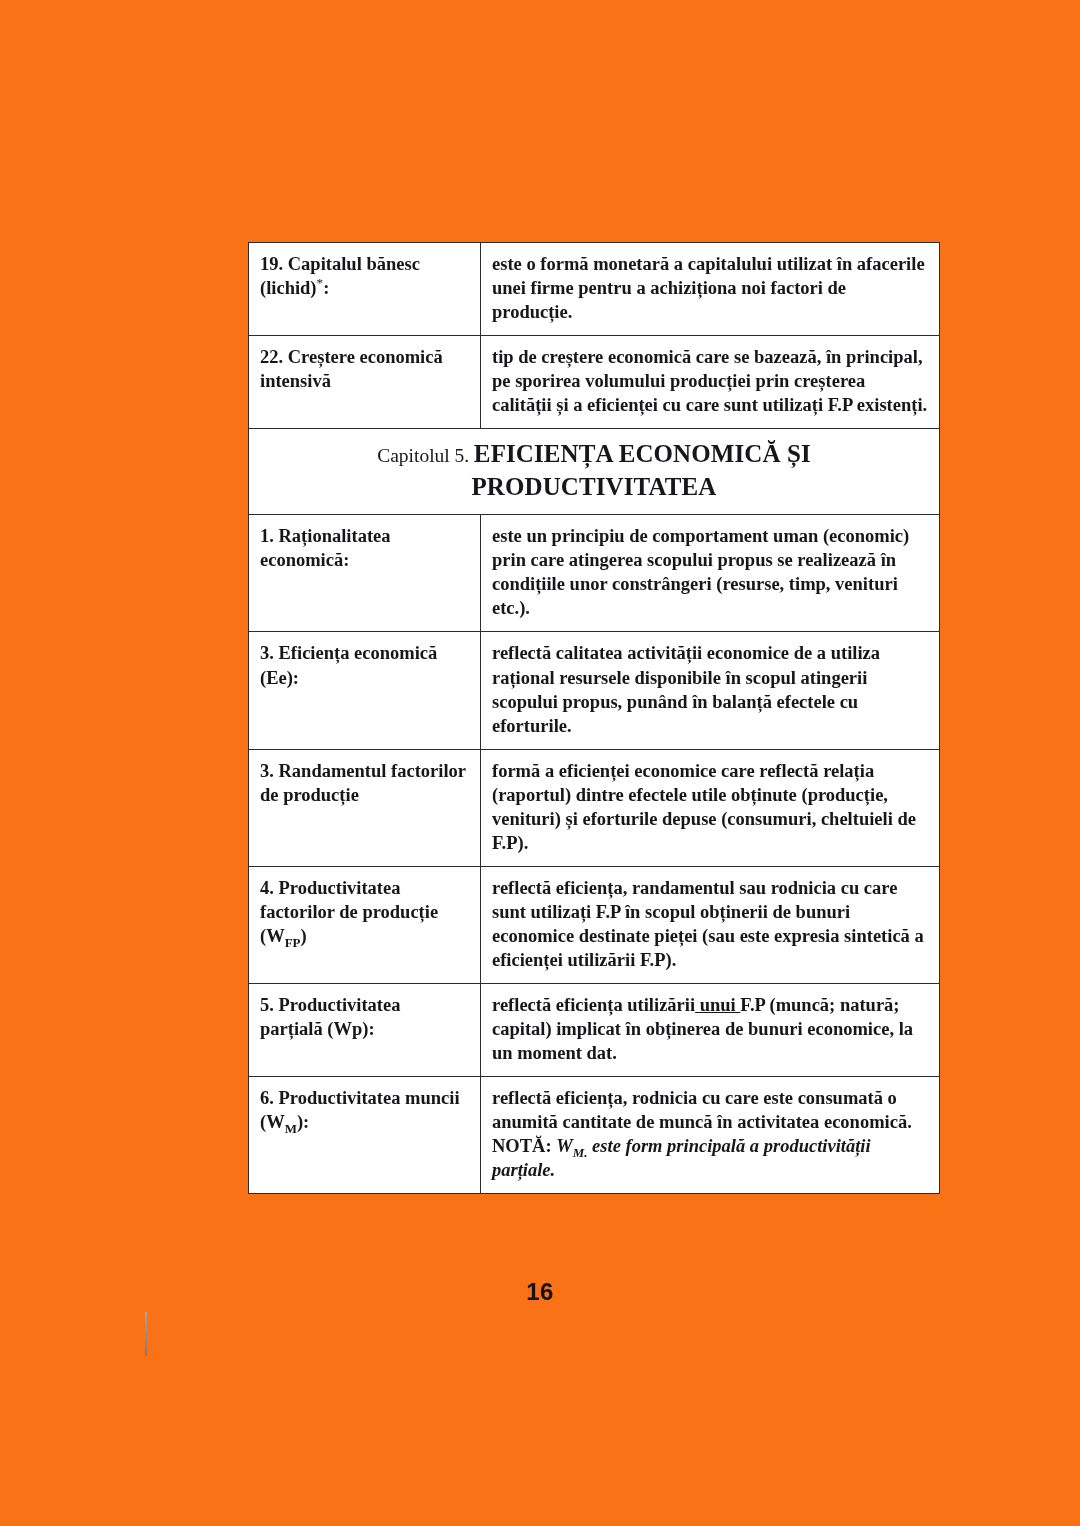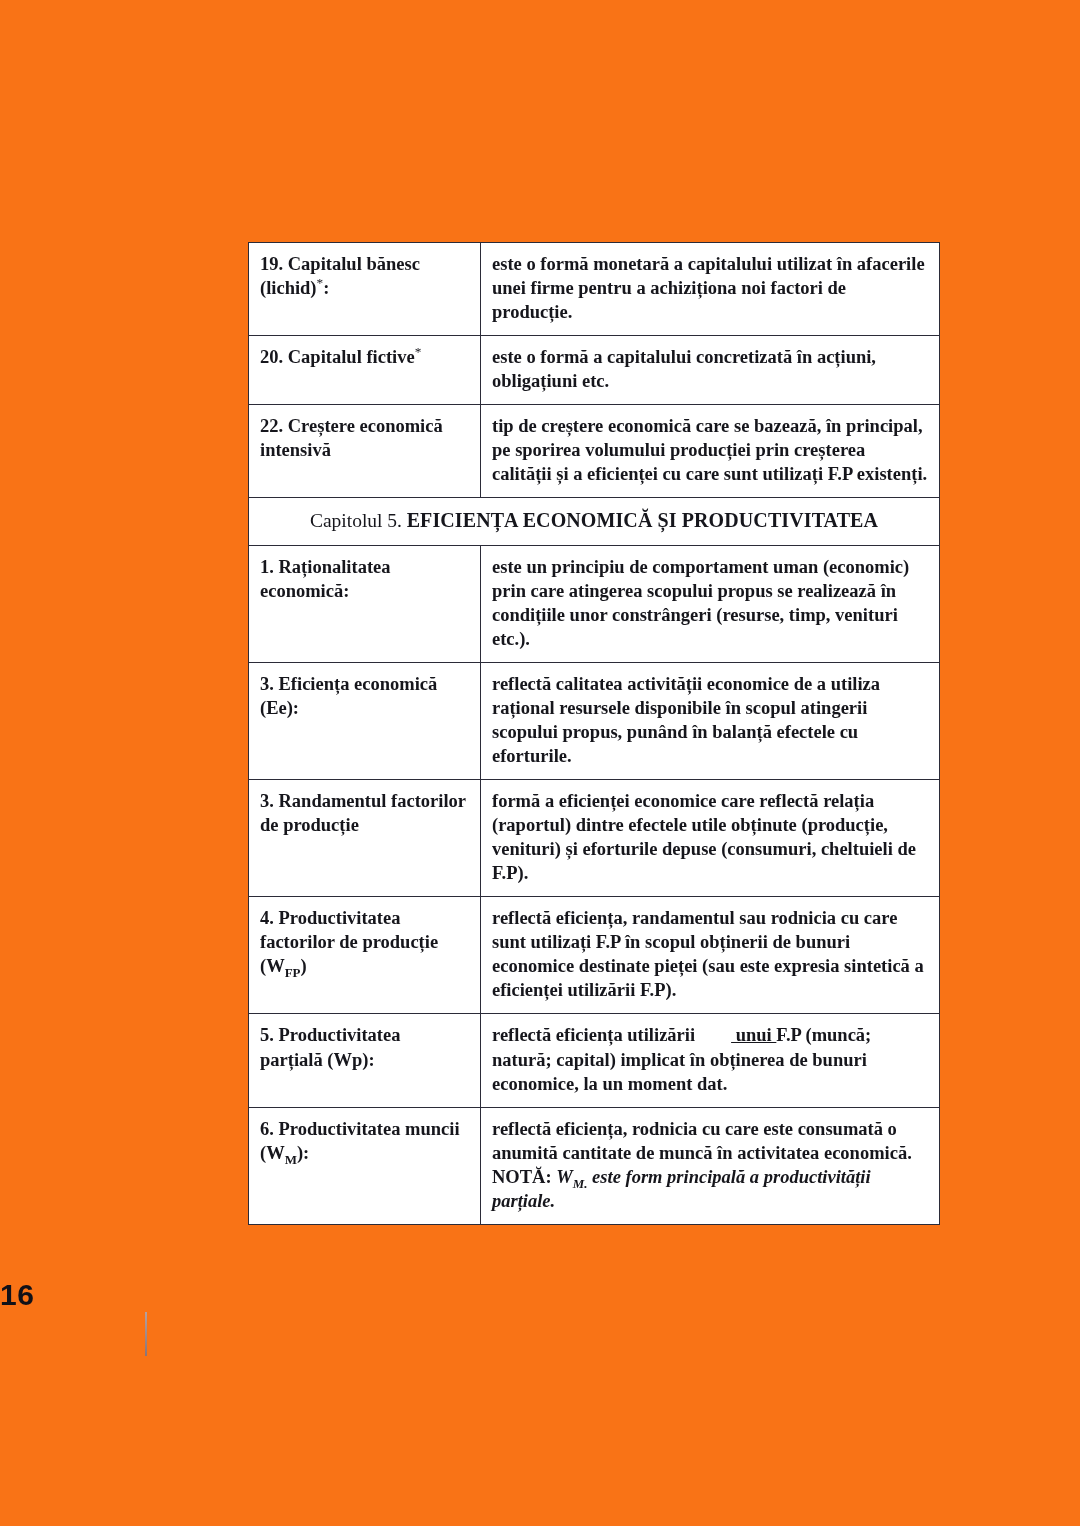--- a/index.html
+++ b/index.html
@@ -49,21 +49,21 @@
     font-weight: bold;
   }
   td.def-cell {
     font-weight: normal;
   }
 
   
   .reg   { font-weight: bold; }
   .bld   { font-weight: bold; }
   .ital  { font-style: italic; font-weight: bold; }
-  .undl  { text-decoration: underline; padding-left: 36px; }
+  .undl  { text-decoration: underline; }
 
   sup.star {
     font-size: 0.72em;
     line-height: 0;
     vertical-align: super;
     font-weight: normal;
   }
   sub.sub {
     font-size: 0.70em;
     line-height: 0;
@@ -77,37 +77,37 @@
     padding: 26px 10px 27px 10px;
     font-size: 20px;
   }
   .chapter-prefix {
     font-weight: normal;
     font-size: 19.5px;
     font-family: Liberation Serif, serif;
   }
   .chapter-title {
     font-weight: bold;
-    font-size: 20px;
+    font-size: 25px;
     letter-spacing: 0.1px;
   }
 
   
   tr.chapter-row td { border-top-width: 2px; }
 
   
   #page-folio {
     position: absolute;
     left: 0;
     right: 0;
     top: 1278px;
-    text-align: left;
+    text-align: center;
     font-family: "Liberation Sans", "DejaVu Sans", sans-serif;
     font-weight: bold;
-    font-size: 30px;
+    font-size: 24px;
     color: #111118;
     letter-spacing: 0.5px;
   }
 
   
   #scan-artifact {
     position: absolute;
     left: 145px;
     top: 1312px;
     width: 2px;
@@ -131,28 +131,20 @@
       <tr>
         <td class="term-cell">
           <span>19. Capitalul bănesc</span><br>
           <span class="reg">(lichid)</span><sup class="star">*</sup><span class="reg">:</span>
         </td>
         <td class="def-cell">
           <span class="reg">este o formă monetară a capitalului utilizat în afacerile unei firme pentru a achiziționa  noi factori de producție.</span>
         </td>
       </tr>
 
-      <tr>
-        <td class="term-cell">
-          <span>20. Capitalul fictive</span><sup class="star">*</sup>
-        </td>
-        <td class="def-cell">
-          <span class="reg">este o formă a capitalului concretizată în </span><span class="bld">acțiuni, obligațiuni</span><span class="reg"> etc.</span>
-        </td>
-      </tr>
 
 
       <tr>
         <td class="term-cell">
           <span>22. Creștere economică intensivă</span>
         </td>
         <td class="def-cell">
           <span class="reg">tip de creștere economică care se bazează, în principal, pe sporirea volumului producției prin creșterea </span><span class="bld">calității și a eficienței cu care sunt utilizați F.P existenți</span><span class="reg">.</span>
         </td>
       </tr>

